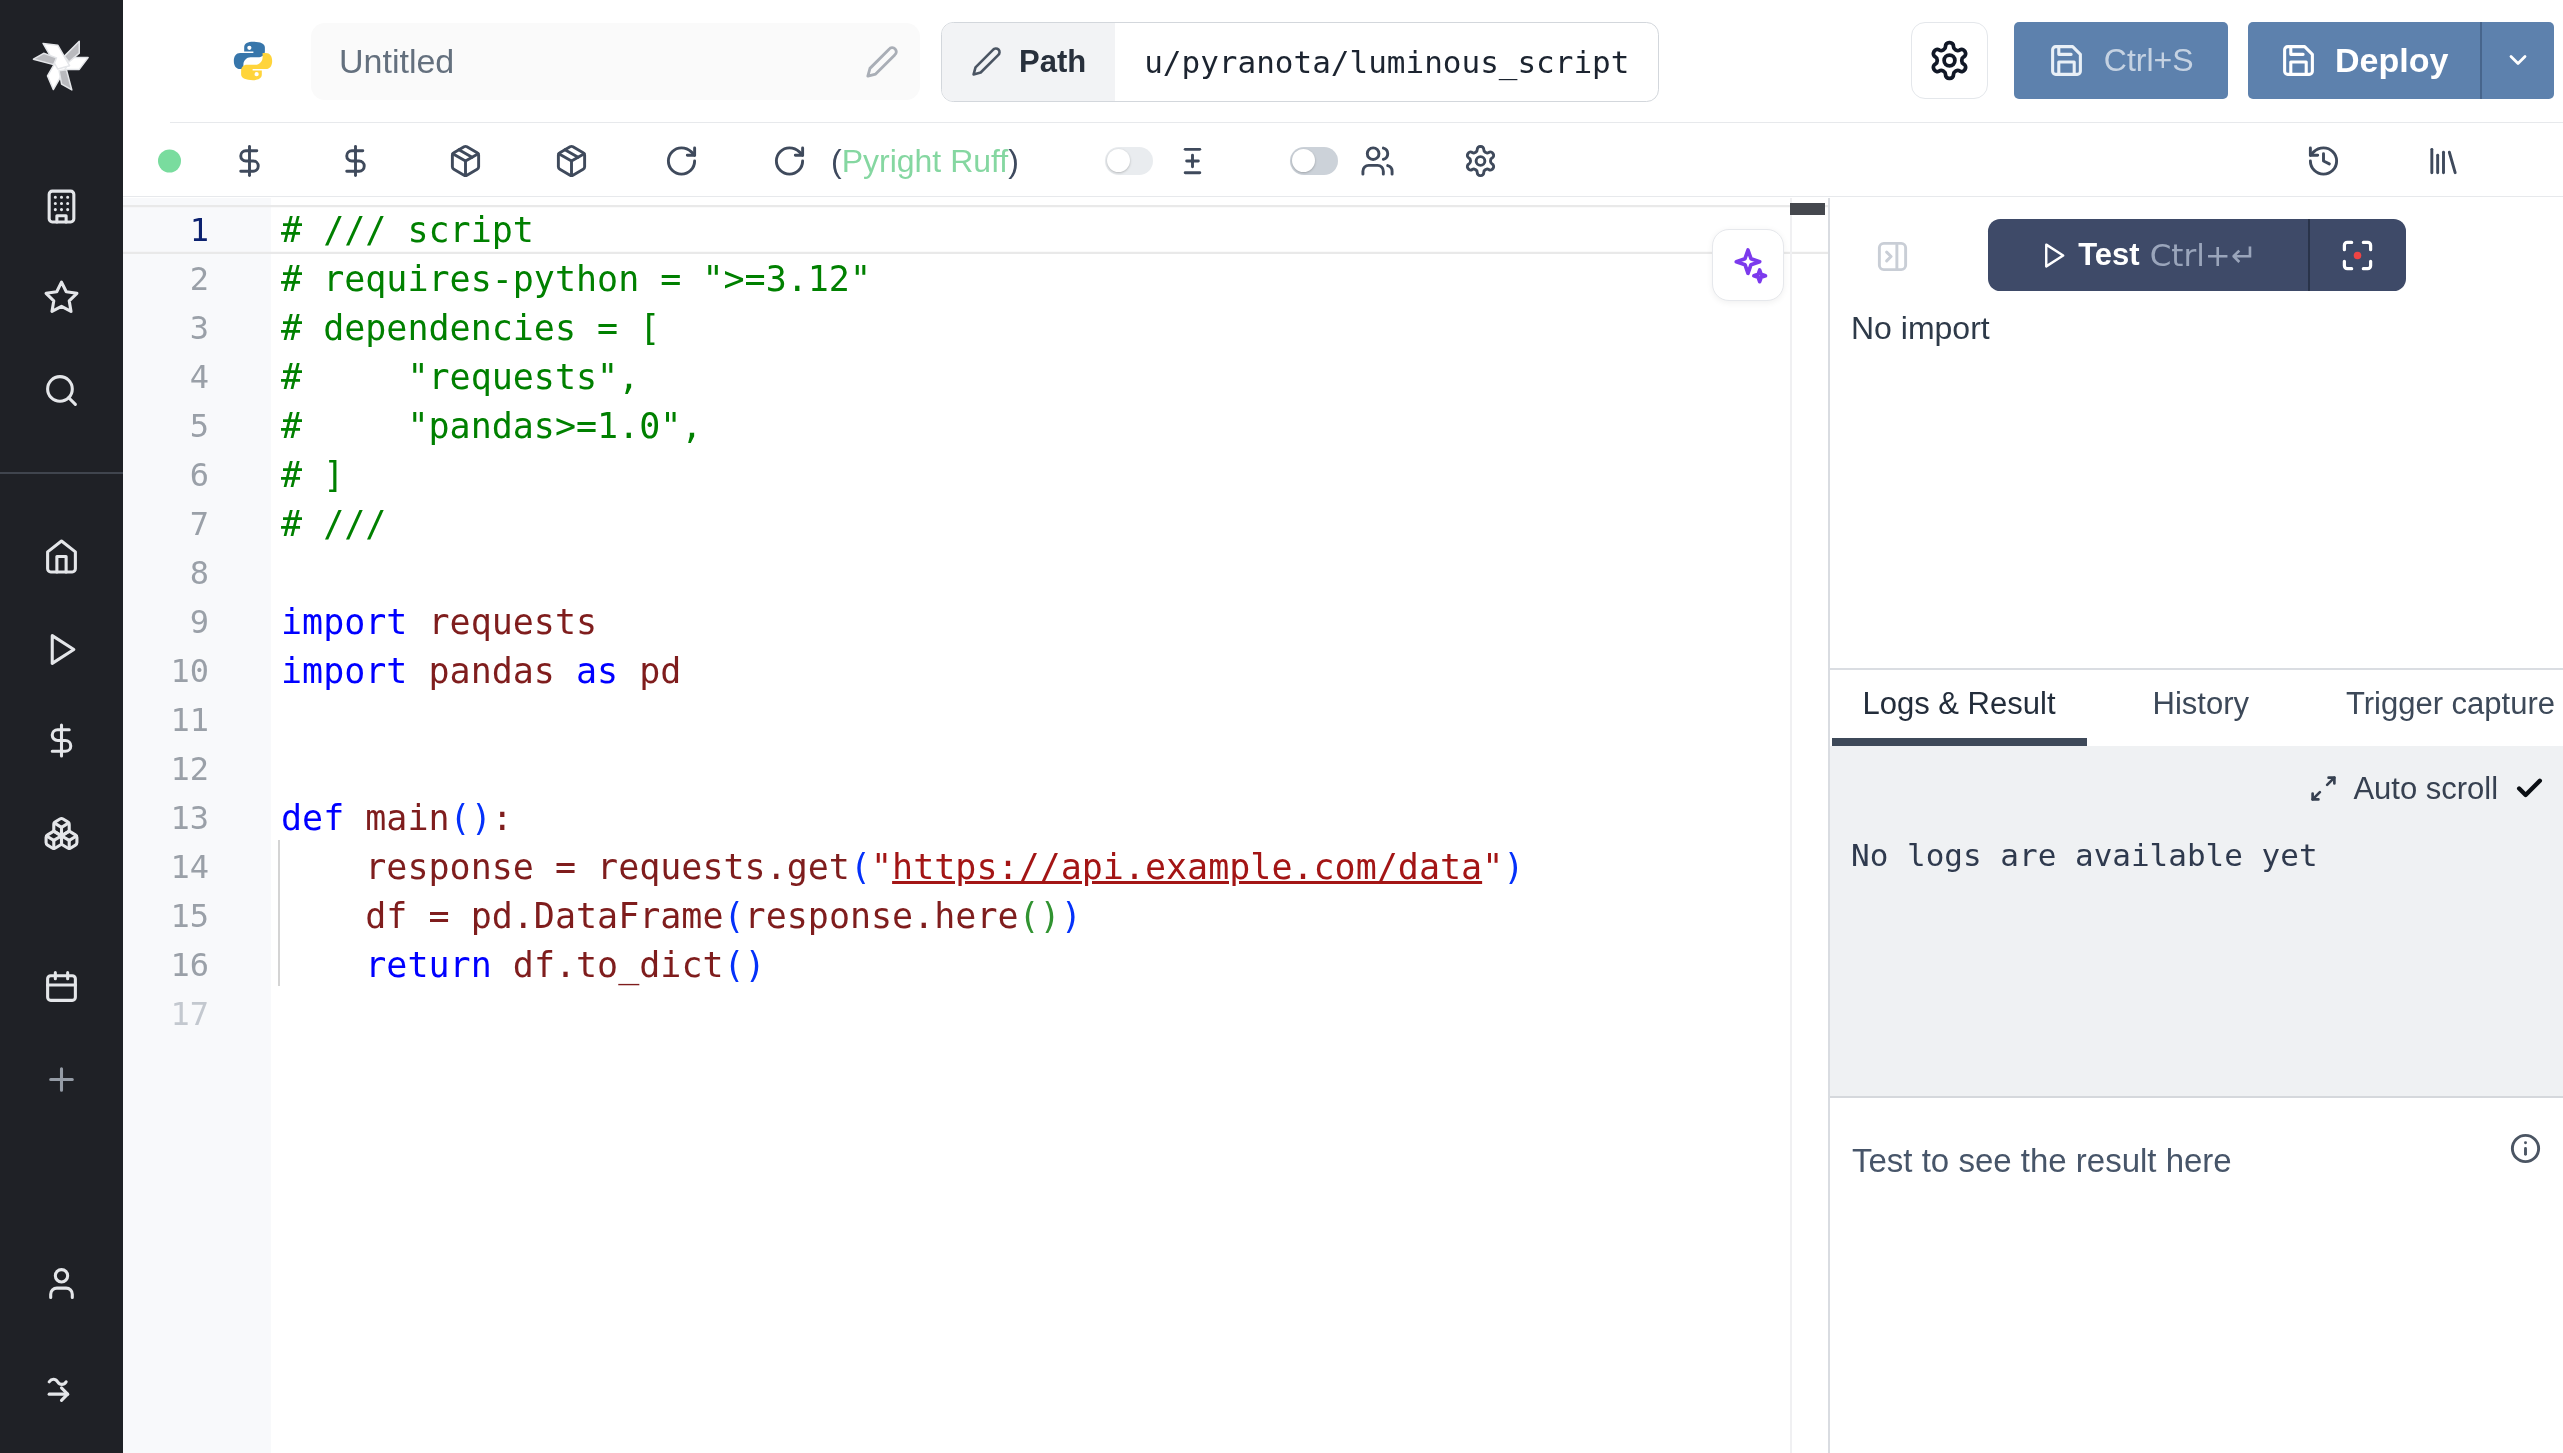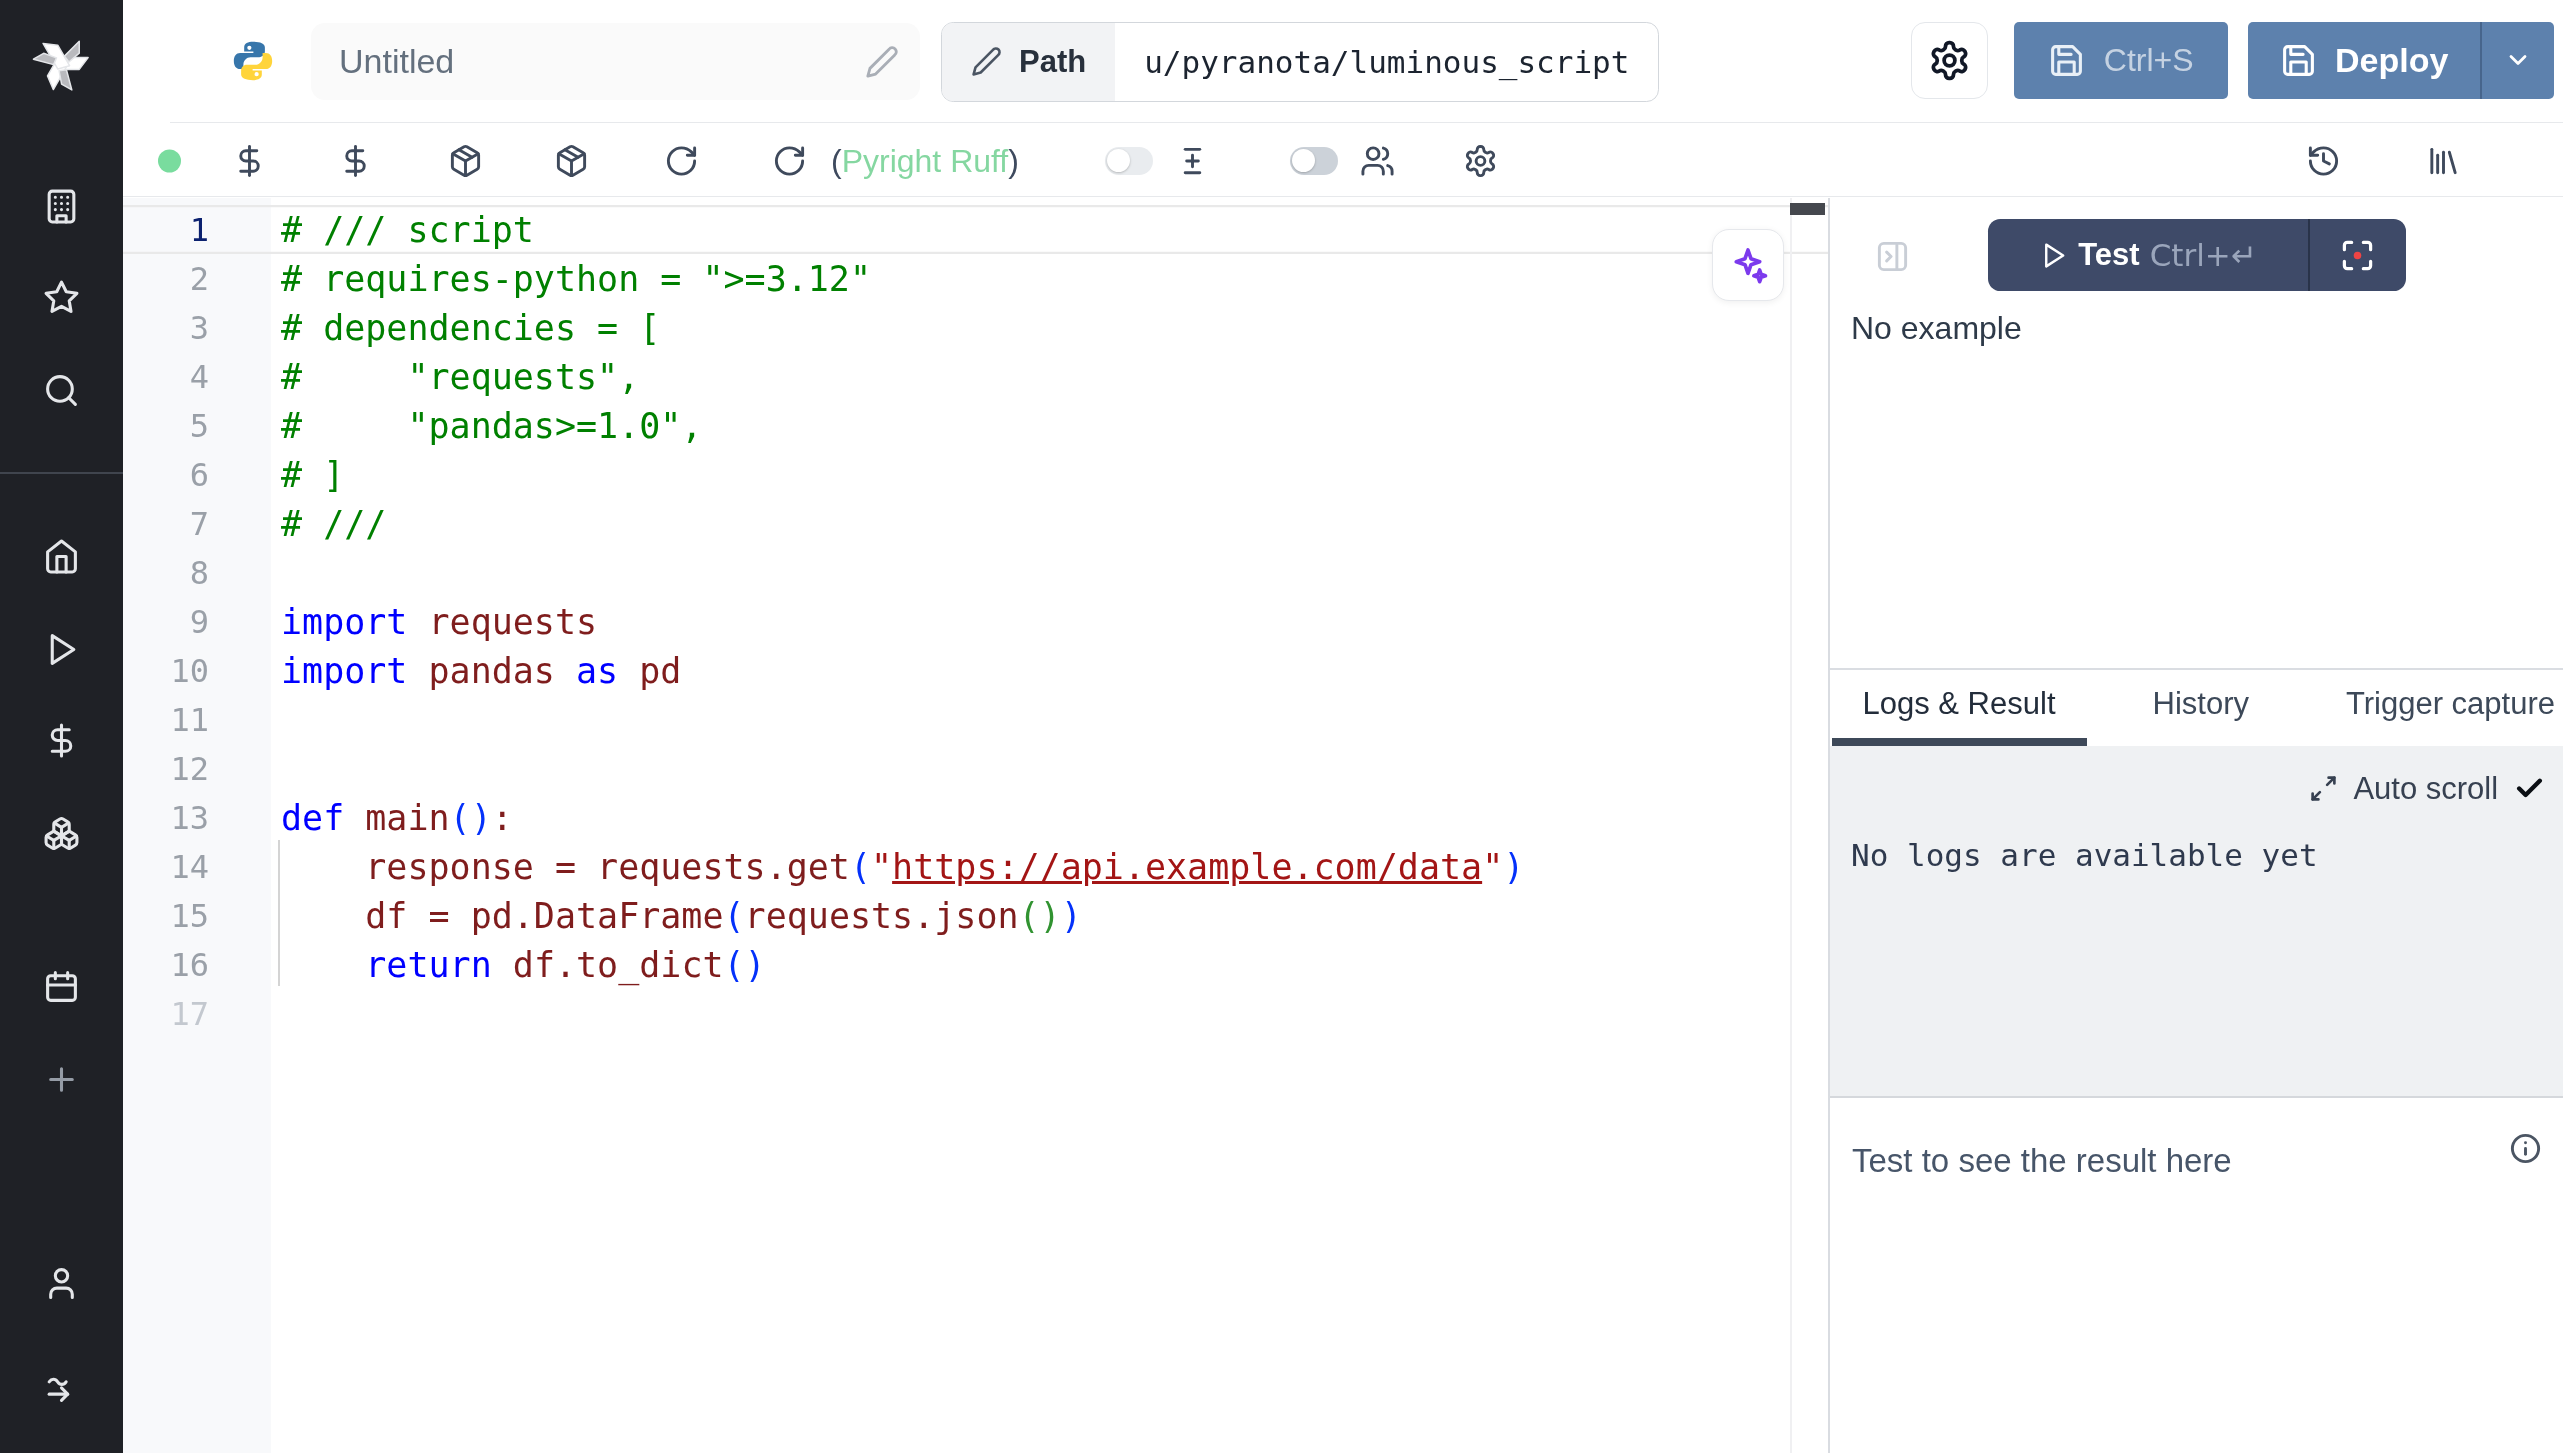--- a/index.html
+++ b/index.html
@@ -430,21 +430,21 @@
       <div class="code-line">
         <div class="line-num">13</div>
         <div class="line-code"><span class="tok-kw">def</span><span class="tok-tx"> main</span><span class="tok-b1">()</span><span class="tok-tx">:</span></div>
       </div>
       <div class="code-line">
         <div class="line-num">14</div>
         <div class="line-code"><span class="tok-tx">    response = requests.get</span><span class="tok-b1">(</span><span class="tok-st">"</span><span class="tok-lk">https://api.example.com/data</span><span class="tok-st">"</span><span class="tok-b1">)</span></div>
       </div>
       <div class="code-line">
         <div class="line-num">15</div>
-        <div class="line-code"><span class="tok-tx">    df = pd.DataFrame</span><span class="tok-b1">(</span><span class="tok-tx">requests.json</span><span class="tok-b2">()</span><span class="tok-b1">)</span></div>
+        <div class="line-code"><span class="tok-tx">    df = pd.DataFrame</span><span class="tok-b1">(</span><span class="tok-tx">response.here</span><span class="tok-b2">()</span><span class="tok-b1">)</span></div>
       </div>
       <div class="code-line">
         <div class="line-num">16</div>
         <div class="line-code"><span class="tok-tx">    </span><span class="tok-kw">return</span><span class="tok-tx"> df.to_dict</span><span class="tok-b1">()</span></div>
       </div>
       <div class="code-line">
         <div class="line-num num-dim">17</div>
         <div class="line-code"></div>
       </div>
     </div>
@@ -481,21 +481,21 @@
       <svg viewBox="0 0 24 24">
         <path d="M8 3H5a2 2 0 0 0-2 2v3"></path>
           <path d="M21 8V5a2 2 0 0 0-2-2h-3"></path>
         <path d="M3 16v3a2 2 0 0 0 2 2h3"></path>
           <path d="M16 21h3a2 2 0 0 0 2-2v-3"></path>
         <circle cx="12" cy="12" r="2.6" fill="#ef4444" stroke="none"></circle>
       </svg>
     </div>
   </div>
 
-  <div id="no-inputs">No example</div>
+  <div id="no-inputs">No import</div>
 
   <div id="rp-divider1"></div>
   <div id="rp-tabs">
       <div class="rp-tab active">Logs &amp; Result</div>
       <div class="rp-tab">History</div>
       <div class="rp-tab">Trigger capture</div>
     </div>
 
   <div id="logs-area">
     <div id="autoscroll-row">

